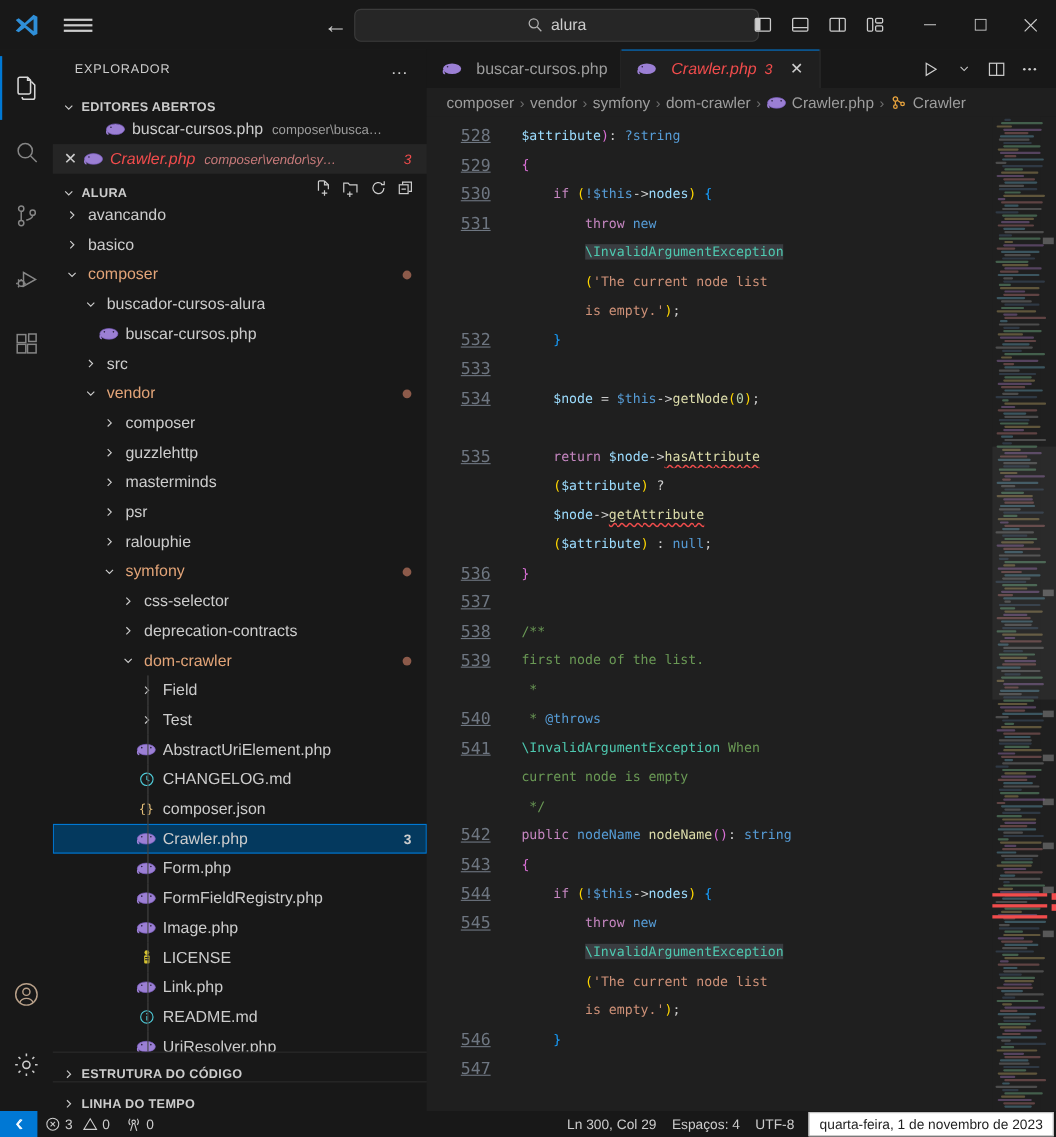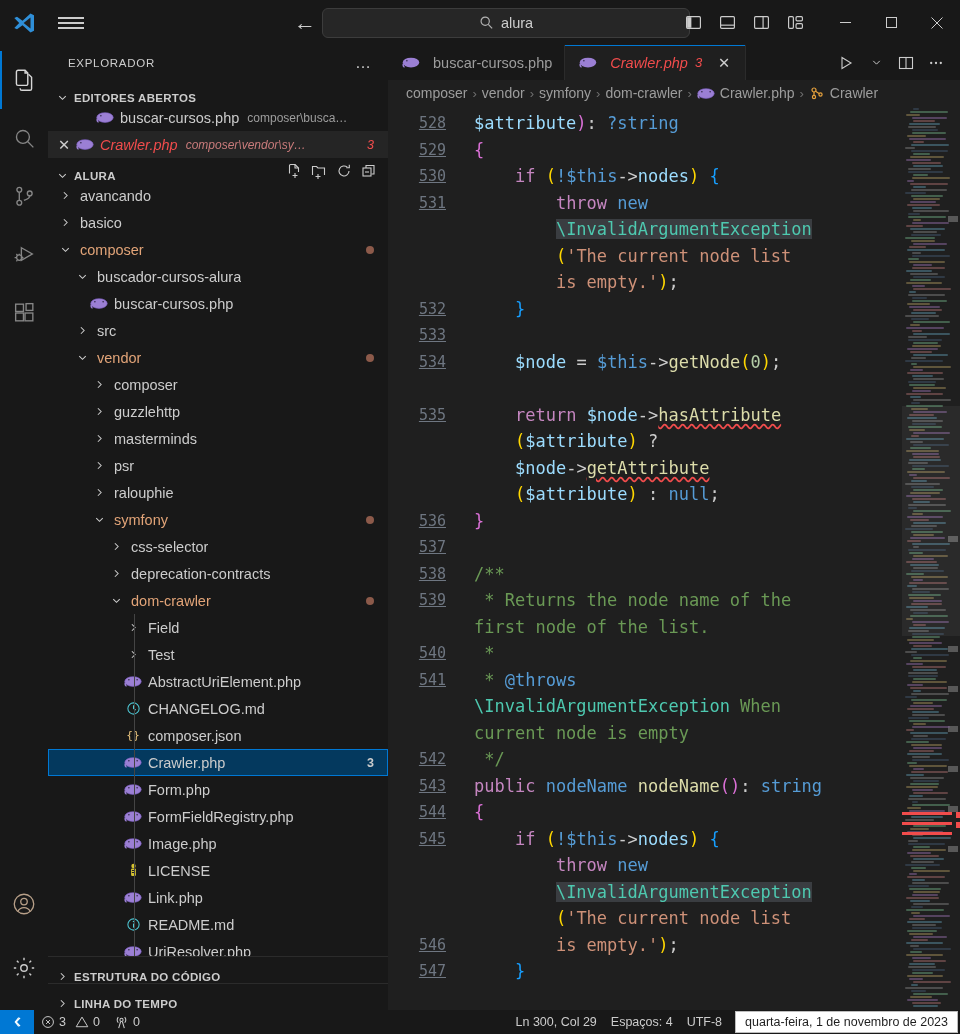--- a/index.html
+++ b/index.html
@@ -115,21 +115,21 @@
   .bc-item { display:flex; align-items:center; gap:5px; cursor:pointer; }
   .bc-sep { color:#6e6e6e; font-size:13px; }
 
   .codearea { flex:1; display:flex; position:relative; overflow:hidden; min-height:0; }
   .gutter {
     width:72px; flex:0 0 72px; text-align:right; padding-right:14px;
     font-family:"DejaVu Sans Mono", monospace; font-size:15px; color:#6e7681;
     padding-top:4px; user-select:none;
   }
   .code {
-    flex:1; font-family:"DejaVu Sans Mono", monospace; font-size:17px;
+    flex:1; font-family:"DejaVu Sans Mono", monospace; font-size:12px;
     line-height:26.5px; padding-top:4px; padding-left:14px; color:#cccccc;
     overflow:hidden; position:relative;
   }
   .code .ln { height:26.5px; white-space:pre; }
   .gutter .gl { height:26.5px; line-height:26.5px;text-decoration:underline; }
 
   
   .t-kw   { color:#c586c0; }
   .t-ctl  { color:#569cd6; }
   .t-var  { color:#9cdcfe; }
@@ -859,21 +859,20 @@
           <div class="ln">&nbsp;</div>
           <div class="ln">    <span class="t-var">$node</span> <span class="t-punc">=</span> <span class="t-ctl">$this</span><span class="t-punc">-&gt;</span><span class="t-fn">getNode</span><span class="t-brc1">(</span><span class="t-num">0</span><span class="t-brc1">)</span><span class="t-punc">;</span></div>
           <div class="ln">&nbsp;</div>
           <div class="ln">    <span class="t-kw">return</span> <span class="t-var">$node</span><span class="t-punc">-&gt;</span><span class="t-fn squig">hasAttribute</span></div>
           <div class="ln">    <span class="t-brc1">(</span><span class="t-var">$attribute</span><span class="t-brc1">)</span> <span class="t-punc">?</span></div>
           <div class="ln">    <span class="t-var">$node</span><span class="t-punc">-&gt;</span><span class="t-fn squig">getAttribute</span></div>
           <div class="ln">    <span class="t-brc1">(</span><span class="t-var">$attribute</span><span class="t-brc1">)</span> <span class="t-punc">:</span> <span class="t-ctl">null</span><span class="t-punc">;</span></div>
           <div class="ln"><span class="t-brc2">}</span></div>
           <div class="ln">&nbsp;</div>
           <div class="ln"><span class="t-cmt">/**</span></div>
-          <div class="ln"><span class="t-cmt"> * Returns the node name of the</span></div>
           <div class="ln"><span class="t-cmt">first node of the list.</span></div>
           <div class="ln"><span class="t-cmt"> *</span></div>
           <div class="ln"><span class="t-cmt"> * </span><span class="t-ctl">@throws</span></div>
           <div class="ln"><span class="t-cls">\InvalidArgumentException</span><span class="t-cmt"> When</span></div>
           <div class="ln"><span class="t-cmt">current node is empty</span></div>
           <div class="ln"><span class="t-cmt"> */</span></div>
           <div class="ln"><span class="t-kw">public</span> <span class="t-ctl">nodeName</span> <span class="t-fn">nodeName</span><span class="t-brc2">()</span><span class="t-punc">: </span><span class="t-ctl">string</span></div>
           <div class="ln"><span class="t-brc2">{</span></div>
           <div class="ln">    <span class="t-kw">if</span> <span class="t-brc1">(</span><span class="t-ctl">!</span><span class="t-ctl">$this</span><span class="t-punc">-&gt;</span><span class="t-var">nodes</span><span class="t-brc1">)</span> <span class="t-brc3">{</span></div>
           <div class="ln">        <span class="t-kw">throw</span> <span class="t-ctl">new</span></div>

